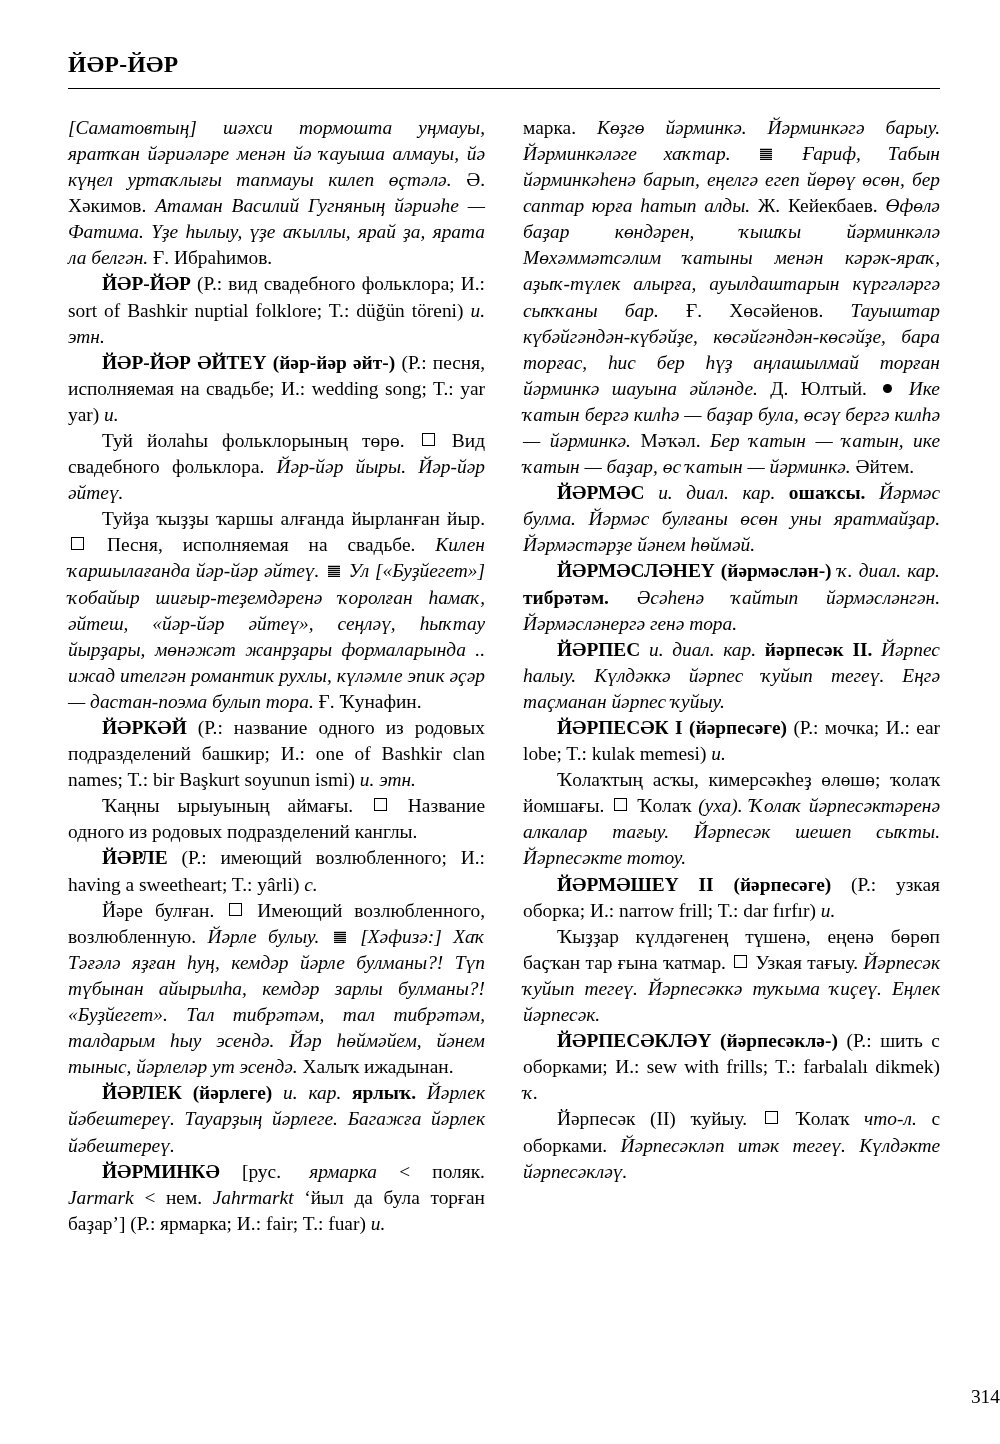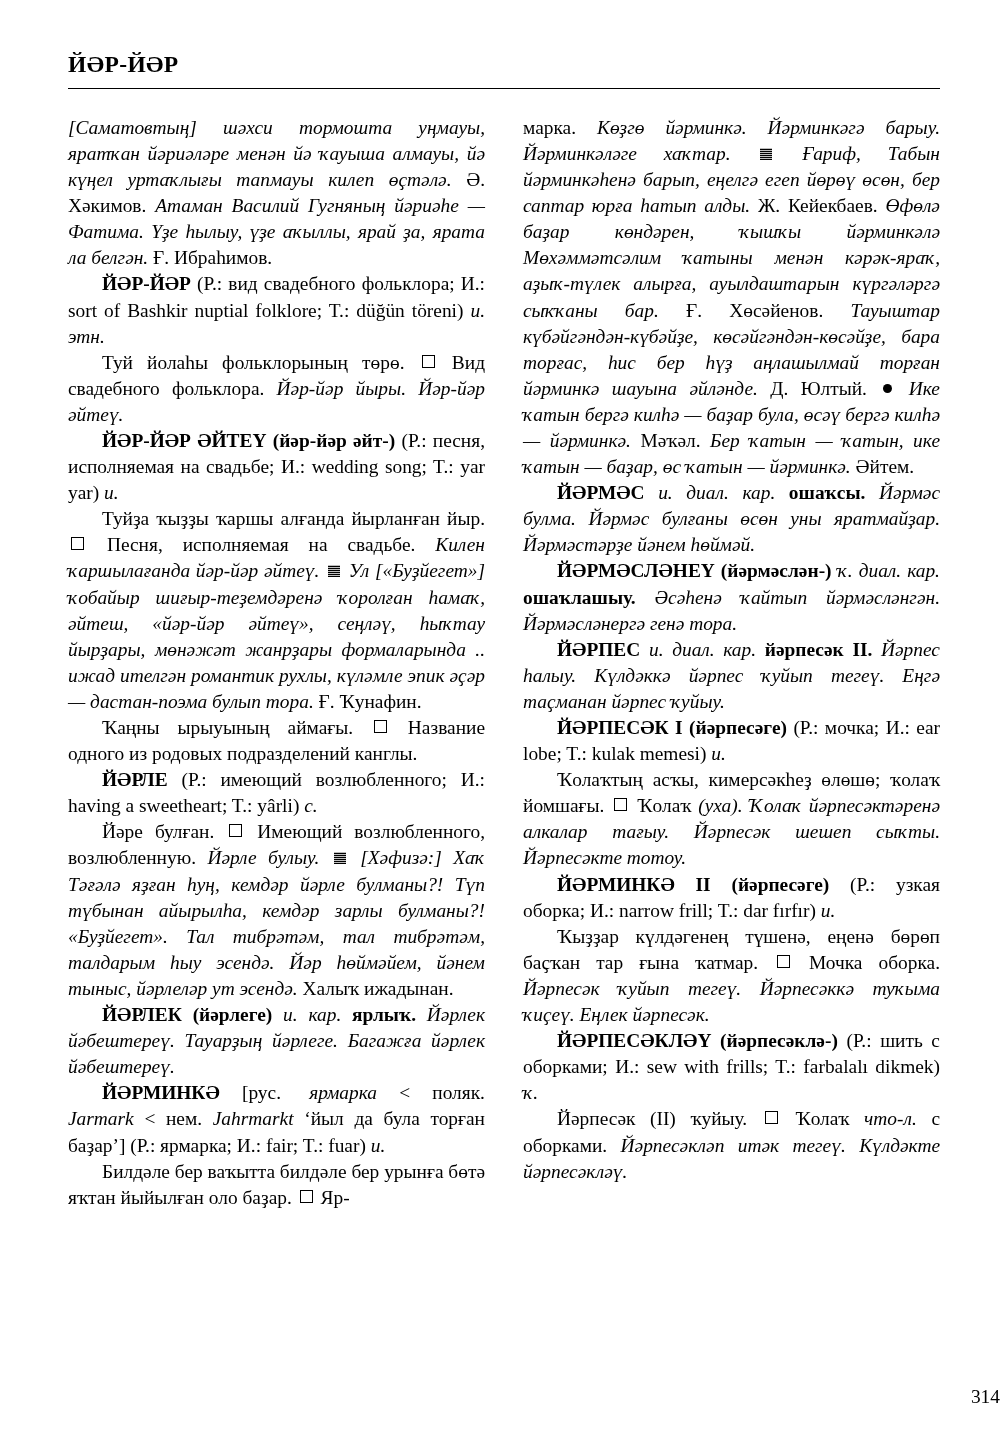--- a/index.html
+++ b/index.html
@@ -112,59 +112,59 @@
   <div class="rule"></div>
 
   <div class="columns">
 
     <div class="col">
 
       <p class="p it"><span>[Саматовтың] шәхси тормошта уңмауы, яратҡан йәриәләре менән йә ҡауыша алмауы, йә күңел уртаҡлығы тапмауы килеп өҫтәлә.</span> <span class="" style="font-style:normal">Ә. Хәкимов.</span> <span>Атаман Василий Гугняның йәриәһе — Фатима. Үҙе һылыу, үҙе аҡыллы, ярай ҙа, ярата ла белгән.</span> <span style="font-style:normal">Ғ. Ибраһимов.</span></p>
 
       <p class="p ind"><span class="hw">ЙӘР-ЙӘР</span> <span>(Р.: вид свадебного фольклора; И.: sort of Bashkir nuptial folklore; T.: düğün töreni)</span> <span class="it">и. этн.</span></p>
 
+      <p class="p ind"><span class="hw">ЙӘР-ЙӘР ӘЙТЕҮ</span> <span class="hw">(йәр-йәр әйт-)</span> <span>(Р.: песня, исполняемая на свадьбе; И.: wedding song; T.: yar yar)</span> <span class="it">и.</span></p>
+
       <p class="p ind"><span>Туй йолаһы фольклорының төрө.</span> <span class="m-sq"></span> <span>Вид свадебного фольклора.</span> <span class="it">Йәр-йәр йыры. Йәр-йәр әйтеү.</span></p>
-
-      <p class="p ind"><span class="hw">ЙӘР-ЙӘР ӘЙТЕҮ</span> <span class="hw">(йәр-йәр әйт-)</span> <span>(Р.: песня, исполняемая на свадьбе; И.: wedding song; T.: yar yar)</span> <span class="it">и.</span></p>
 
       <p class="p ind"><span>Туйҙа ҡыҙҙы ҡаршы алғанда йырланған йыр.</span> <span class="m-sq"></span> <span>Песня, исполняемая на свадьбе.</span> <span class="it">Килен ҡаршылағанда йәр-йәр әйтеү.</span> <span class="m-fsq"></span> <span class="it">Ул [«Буҙйегет»] ҡобайыр шиғыр-теҙемдәренә ҡоролған һамаҡ, әйтеш, «йәр-йәр әйтеү», сеңләү, һыҡтау йырҙары, мөнәжәт жанрҙары формаларында .. ижад ителгән романтик рухлы, күләмле эпик әҫәр — дастан-поэма булып тора.</span> <span>Ғ. Ҡунафин.</span></p>
 
+      <p class="p ind"><span class="hw">ЙӘРКӘЙ</span> <span>(Р.: название одного из родовых подразделений башкир; И.: one of Bashkir clan names; T.: bir Başkurt soyunun ismi)</span> <span class="it">и. этн.</span></p>
 
       <p class="p ind"><span>Ҡаңны ырыуының аймағы.</span> <span class="m-sq"></span> <span>Название одного из родовых подразделений канглы.</span></p>
 
       <p class="p ind"><span class="hw">ЙӘРЛЕ</span> <span>(Р.: имеющий возлюбленного; И.: having a sweetheart; T.: yârli)</span> <span class="it">с.</span></p>
 
       <p class="p ind"><span>Йәре булған.</span> <span class="m-sq"></span> <span>Имеющий возлюбленного, возлюбленную.</span> <span class="it">Йәрле булыу.</span> <span class="m-fsq"></span> <span class="it">[Хәфизә:] Хаҡ Тәғәлә яҙған һуң, кемдәр йәрле булманы?! Түп түбынан айырылһа, кемдәр зарлы булманы?!</span> <span class="it">«Буҙйегет».</span> <span class="it">Тал тибрәтәм, тал тибрәтәм, талдарым һыу эсендә. Йәр һөймәйем, йәнем тыныс, йәрлеләр ут эсендә.</span> <span>Халыҡ ижадынан.</span></p>
 
       <p class="p ind"><span class="hw">ЙӘРЛЕК</span> <span class="hw">(йәрлеге)</span> <span class="it">и. кар.</span> <span class="hw">ярлыҡ.</span> <span class="it">Йәрлек йәбештереү. Тауарҙың йәрлеге. Багажға йәрлек йәбештереү.</span></p>
 
       <p class="p ind"><span class="hw">ЙӘРМИНКӘ</span> <span>[рус.</span> <span class="sp"></span><span class="it">ярмарка</span> <span>&lt; поляк.</span> <span class="it">Jarmark</span> <span>&lt; нем.</span> <span class="it">Jahrmarkt</span> <span>‘йыл да була торған баҙар’]</span> <span>(Р.: ярмарка; И.: fair; T.: fuar)</span> <span class="it">и.</span></p>
 
-      <p class="p ind"><span>Билдәле бер ваҡытта билдәле бер урынға бөтә яҡтан йыйылған оло баҙар.</span> <span class="m-sq"></span> <span>Яр-</span></p>
 
     </div>
 
     <div class="col">
 
       <p class="p"><span>марка.</span> <span class="it">Көҙгө йәрминкә. Йәрминкәгә барыу. Йәрминкәләге хаҡтар.</span> <span class="m-fsq"></span> <span class="it">Ғариф, Табын йәрминкәһенә барып, еңелгә егеп йөрөү өсөн, бер саптар юрға һатып алды.</span> <span>Ж. Кейекбаев.</span> <span class="it">Өфөлә баҙар көндәрен, ҡышҡы йәрминкәлә Мөхәммәтсәлим ҡатыны менән кәрәк-яраҡ, аҙыҡ-түлек алырға, ауылдаштарын күргәләргә сыҡҡаны бар.</span> <span>Ғ. Хөсәйенов.</span> <span class="it">Тауыштар күбәйгәндән-күбәйҙе, көсәйгәндән-көсәйҙе, бара торғас, һис бер һүҙ аңлашылмай торған йәрминкә шауына әйләнде.</span> <span>Д. Юлтый.</span> <span class="m-dot"></span> <span class="it">Ике ҡатын бергә килһә — баҙар була, өсәү бергә килһә — йәрминкә.</span> <span>Мәҡәл.</span> <span class="it">Бер ҡатын — ҡатын, ике ҡатын — баҙар, өс ҡатын — йәрминкә.</span> <span>Әйтем.</span></p>
 
       <p class="p ind"><span class="hw">ЙӘРМӘС</span> <span class="it">и. диал. кар.</span> <span class="hw">ошаҡсы.</span> <span class="it">Йәрмәс булма. Йәрмәс булғаны өсөн уны яратмайҙар. Йәрмәстәрҙе йәнем һөймәй.</span></p>
 
-      <p class="p ind"><span class="hw">ЙӘРМӘСЛӘНЕҮ</span> <span class="hw">(йәрмәслән-)</span> <span class="it">ҡ. диал. кар.</span> <span class="hw">ошаҡлашыу.</span> <span class="it">Әсәһенә ҡайтып йәрмәсләнгән. Йәрмәсләнергә генә тора.</span></p>
+      <p class="p ind"><span class="hw">ЙӘРМӘСЛӘНЕҮ</span> <span class="hw">(йәрмәслән-)</span> <span class="it">ҡ. диал. кар.</span> <span class="hw">тибрәтәм.</span> <span class="it">Әсәһенә ҡайтып йәрмәсләнгән. Йәрмәсләнергә генә тора.</span></p>
 
 
       <p class="p ind"><span class="hw">ЙӘРПЕС</span> <span class="it">и. диал. кар.</span> <span class="hw">йәрпесәк II.</span> <span class="it">Йәрпес һалыу. Күлдәккә йәрпес ҡуйып тегеү. Еңгә таҫманан йәрпес ҡуйыу.</span></p>
 
       <p class="p ind"><span class="hw">ЙӘРПЕСӘК I</span> <span class="hw">(йәрпесәге)</span> <span>(Р.: мочка; И.: ear lobe; T.: kulak memesi)</span> <span class="it">и.</span></p>
 
       <p class="p ind"><span>Ҡолаҡтың асҡы, кимерсәкһеҙ өлөшө; ҡолаҡ йомшағы.</span> <span class="m-sq"></span> <span>Ҡолаҡ</span> <span class="it">(уха).</span> <span class="it">Ҡолаҡ йәрпесәктәренә алкалар тағыу. Йәрпесәк шешеп сыҡты. Йәрпесәкте тотоу.</span></p>
 
-      <p class="p ind"><span class="hw">ЙӘРМИНКӘ II</span> <span class="hw">(йәрпесәге)</span> <span>(Р.: узкая оборка; И.: narrow frill; T.: dar fırfır)</span> <span class="it">и.</span></p>
+      <p class="p ind"><span class="hw">ЙӘРМӘШЕҮ II</span> <span class="hw">(йәрпесәге)</span> <span>(Р.: узкая оборка; И.: narrow frill; T.: dar fırfır)</span> <span class="it">и.</span></p>
 
-      <p class="p ind"><span>Ҡыҙҙар күлдәгенең түшенә, еңенә бөрөп баҫҡан тар ғына ҡатмар.</span> <span class="m-sq"></span> <span>Мочка оборка.</span> <span class="it">Йәрпесәк ҡуйып тегеү. Йәрпесәккә туҡыма ҡиҫеү. Еңлек йәрпесәк.</span></p>
+      <p class="p ind"><span>Ҡыҙҙар күлдәгенең түшенә, еңенә бөрөп баҫҡан тар ғына ҡатмар.</span> <span class="m-sq"></span> <span>Узкая тағыу.</span> <span class="it">Йәрпесәк ҡуйып тегеү. Йәрпесәккә туҡыма ҡиҫеү. Еңлек йәрпесәк.</span></p>
 
 
       <p class="p ind"><span class="hw">ЙӘРПЕСӘКЛӘҮ</span> <span class="hw">(йәрпесәклә-)</span> <span>(Р.: шить с оборками; И.: sew with frills; T.: farbalalı dikmek)</span> <span class="it">ҡ.</span></p>
 
       <p class="p ind"><span>Йәрпесәк (II) ҡуйыу.</span> <span class="m-sq"></span> <span>Ҡолаҡ</span> <span class="it">что-л.</span> <span>с оборками.</span> <span class="it">Йәрпесәкләп итәк тегеү. Күлдәкте йәрпесәкләү.</span></p>
 
     </div>
 
   </div>
 

